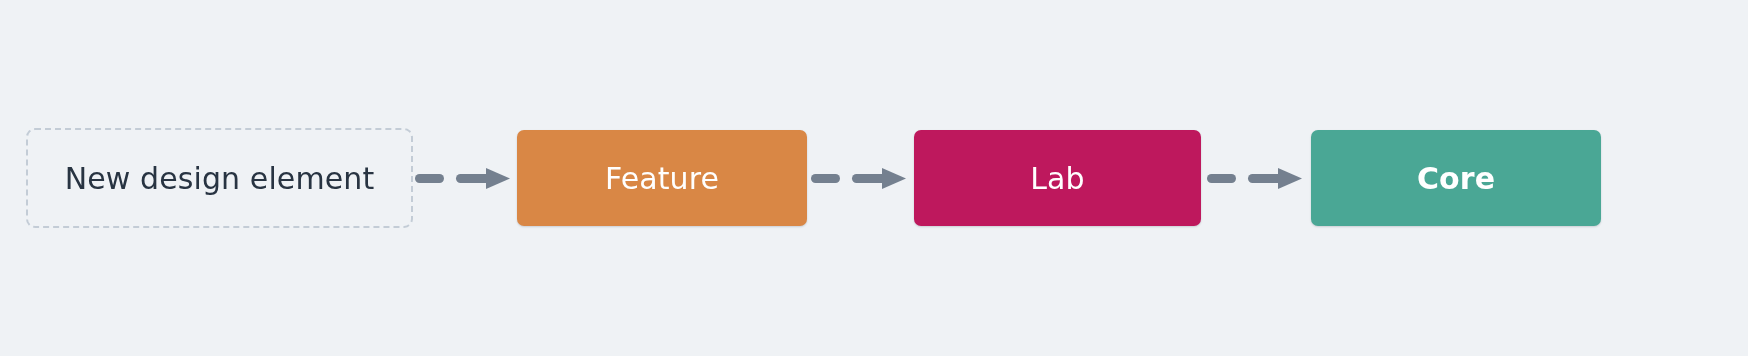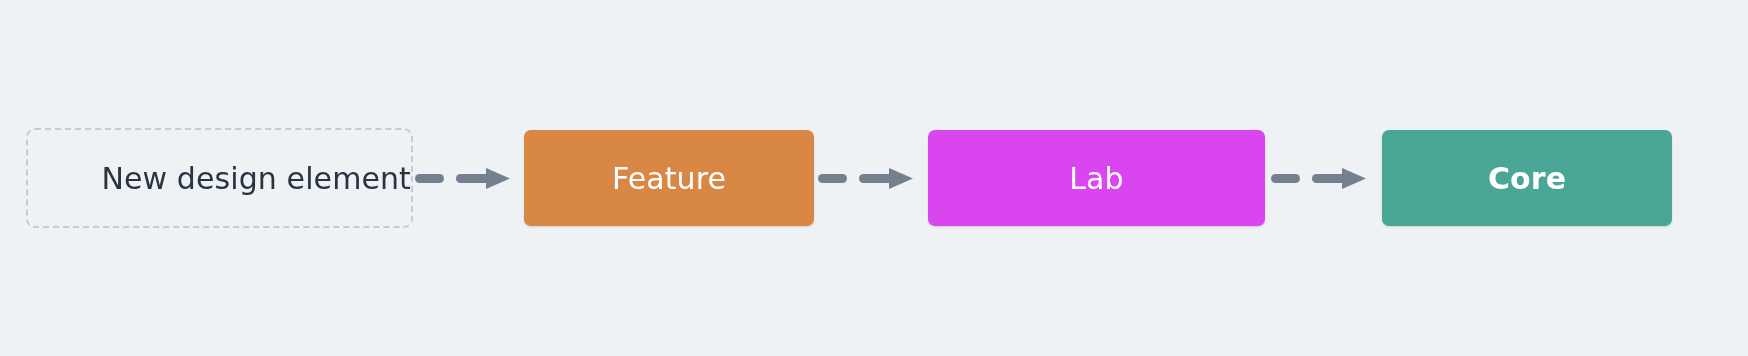--- a/index.html
+++ b/index.html
@@ -47,31 +47,29 @@
     white-space: nowrap;
   }
 
   .node-ghost {
     width: 387px;
     height: 100px;
     background: transparent;
     border: 2px dashed #c3ccd6;
     color: #283442;
     border-radius: 9px;
-    justify-content: flex-end;
   }
 
   .node-solid {
     color: #ffffff;
     box-shadow: 0 1px 2px rgba(40, 52, 66, 0.18);
-    margin-left: 7px;
   }
 
   .node-feature { width: 290px; background: #d98745; }
-  .node-lab     { width: 337px; background: #d946ef; }
+  .node-lab     { width: 287px; background: #be185d; }
   .node-core    { width: 290px; background: #4aa795; font-weight: bold; }
 
   
   .connector {
     position: relative;
     height: 22px;
     display: flex;
     align-items: center;
     justify-content: center;
     flex: 0 0 auto;

